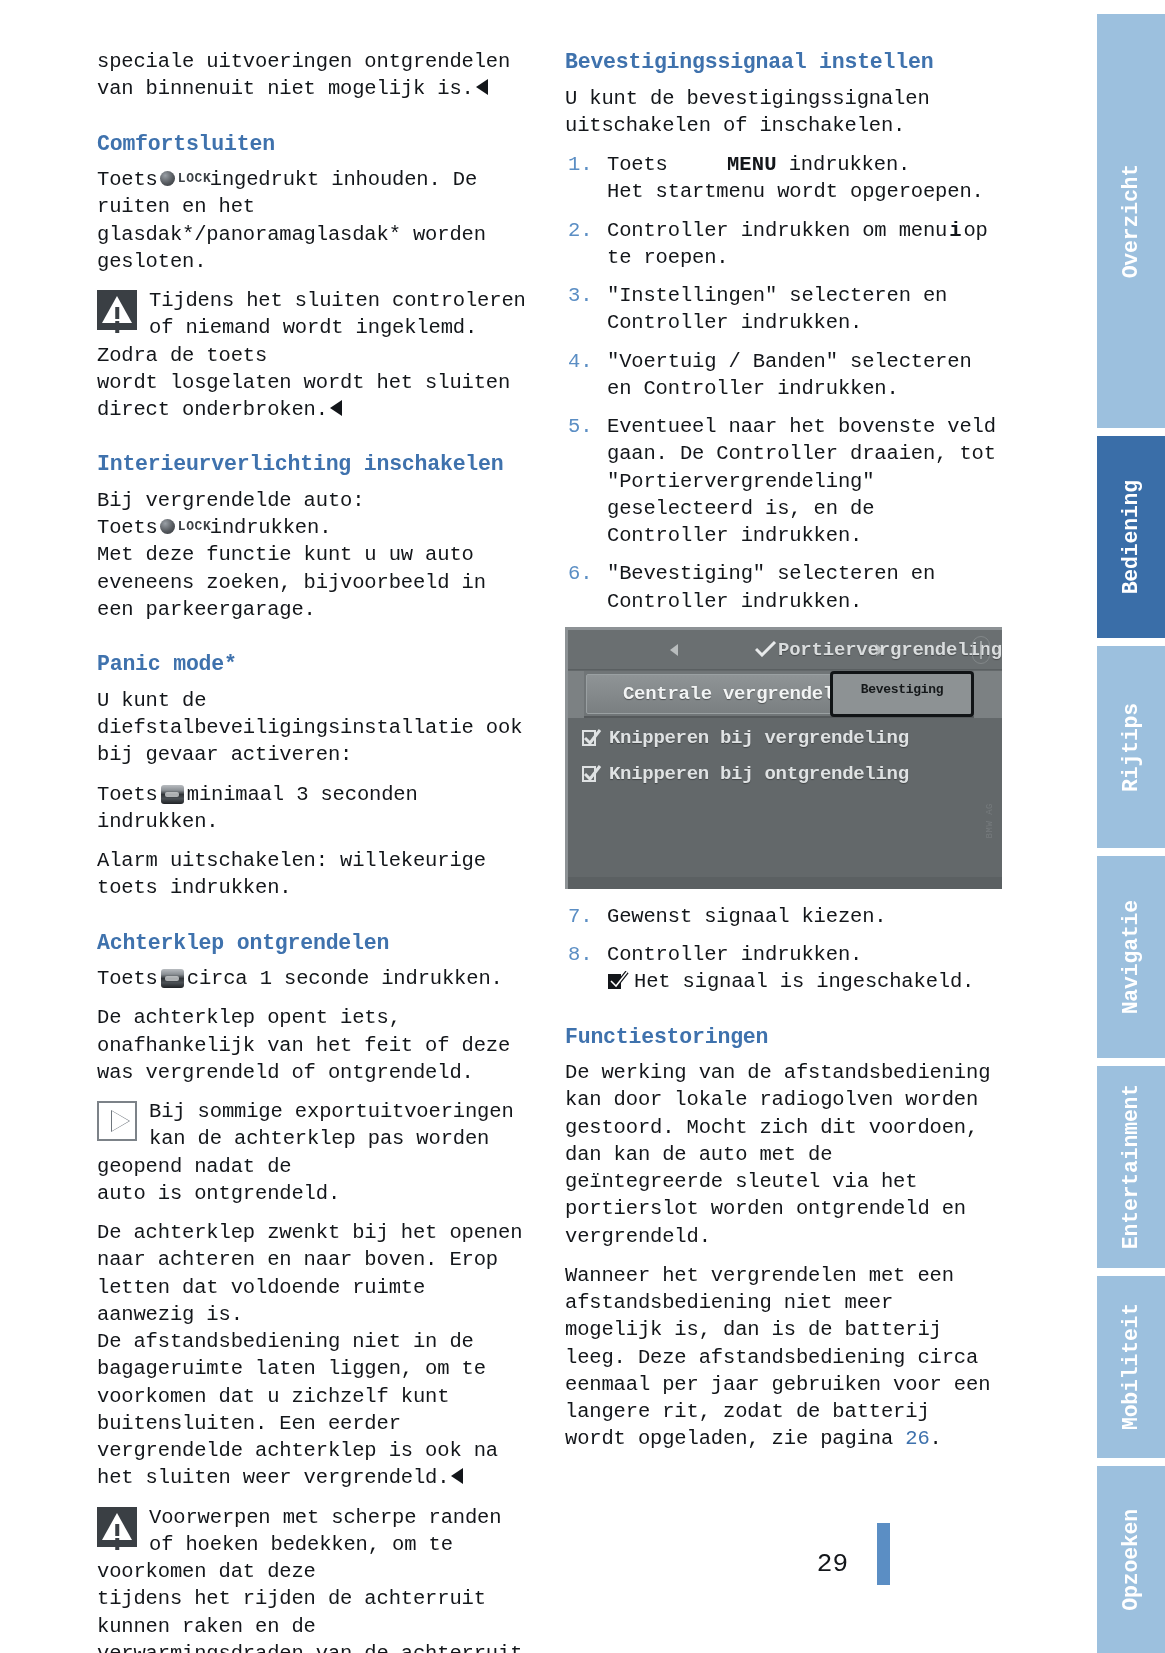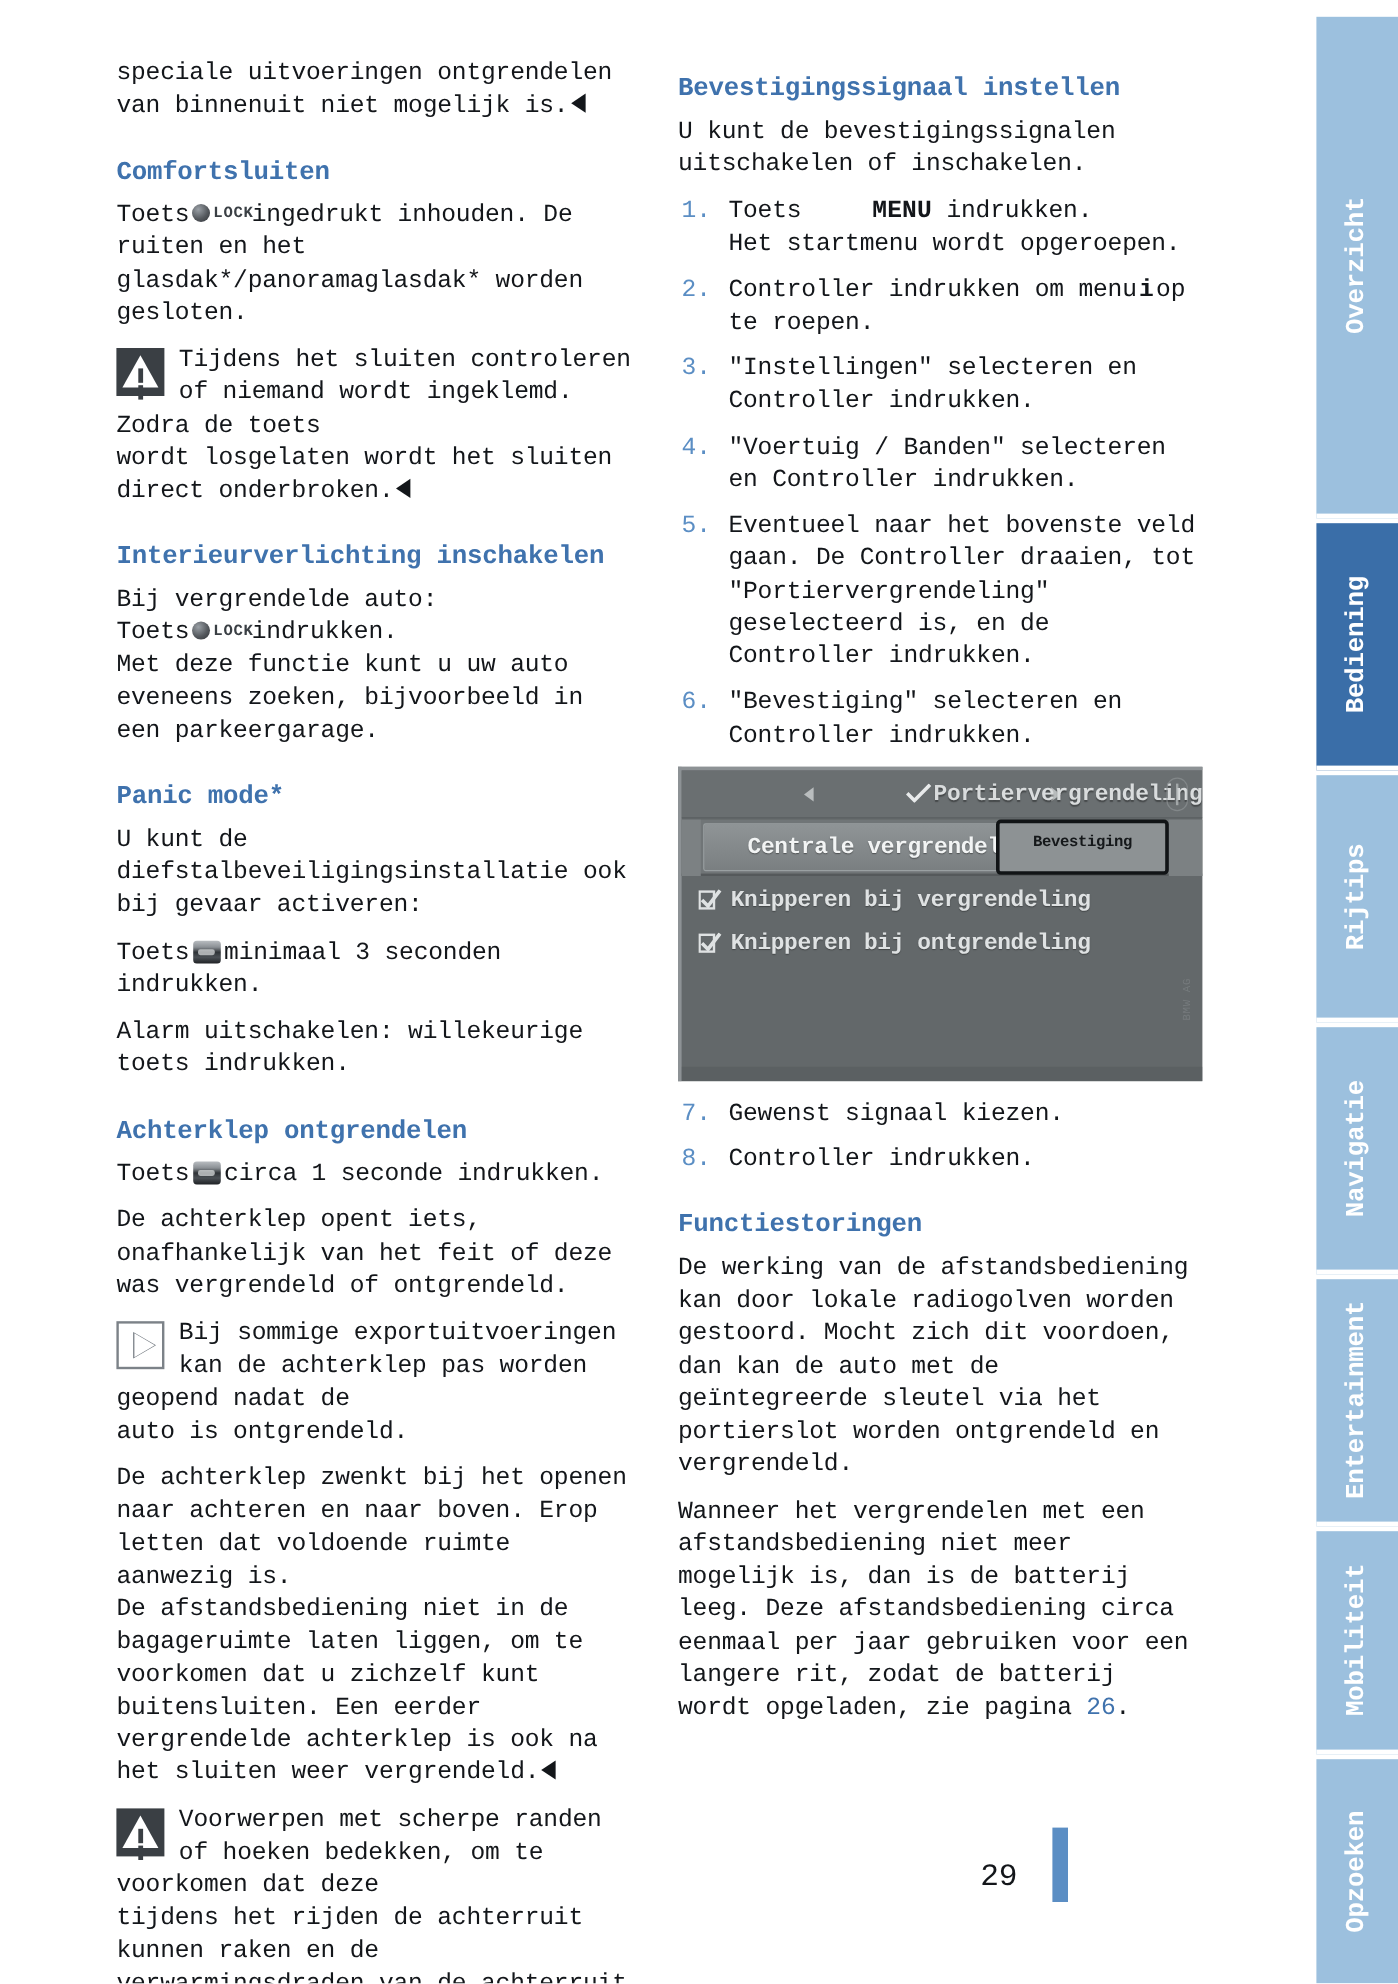--- a/index.html
+++ b/index.html
@@ -42,21 +42,21 @@
   .col-right { left: 565px; }
 
   
   h2 {
     font-size: 21.5px;
     font-weight: bold;
     color: #3f72ad;
     letter-spacing: -0.2px;
     margin: 27px 0 8px 0;
   }
-  h2.first { margin-top: 12px; }
+  h2.first { margin-top: 0; }
 
   p { margin: 0 0 12px 0; }
   p.tight { margin-bottom: 0; }
 
   
   ol.steps {
     list-style: none;
     margin: 2px 0 0 0;
     padding: 0;
   }
@@ -577,20 +577,29 @@
       </div>
 
       <ol class="steps">
         <li>
           <span class="num">7.</span>
           <span>Gewenst signaal kiezen.</span>
         </li>
         <li>
           <span class="num">8.</span>
           <span>Controller indrukken.</span>
+          <span class="sub-line">
+            <span class="glyph-check">
+              <svg width="22" height="20" viewBox="0 0 22 20">
+                <rect x="1" y="3" width="13" height="15" fill="#13161a"></rect>
+                <path d="M4 10 L9 15 L20 1" stroke="#13161a" stroke-width="4" fill="none"></path>
+                <path d="M4 10 L9 15 L20 1" stroke="#ffffff" stroke-width="1.5" fill="none"></path>
+              </svg>
+            </span><span>Het signaal is ingeschakeld.</span>
+          </span>
         </li>
       </ol>
 
       <h2>Functiestoringen</h2>
       <p>De werking van de afstandsbediening kan door lokale radiogolven worden gestoord. Mocht zich dit voordoen, dan kan de auto met de geïntegreerde sleutel via het portierslot worden ontgrendeld en vergrendeld.</p>
       <p>
         <span>Wanneer het vergrendelen met een afstandsbediening niet meer mogelijk is, dan is de batterij leeg. Deze afstandsbediening circa eenmaal per jaar gebruiken voor een langere rit, zodat de batterij wordt opgeladen, zie pagina</span>
         <span class="pgref">26</span><span>.</span>
       </p>
 

